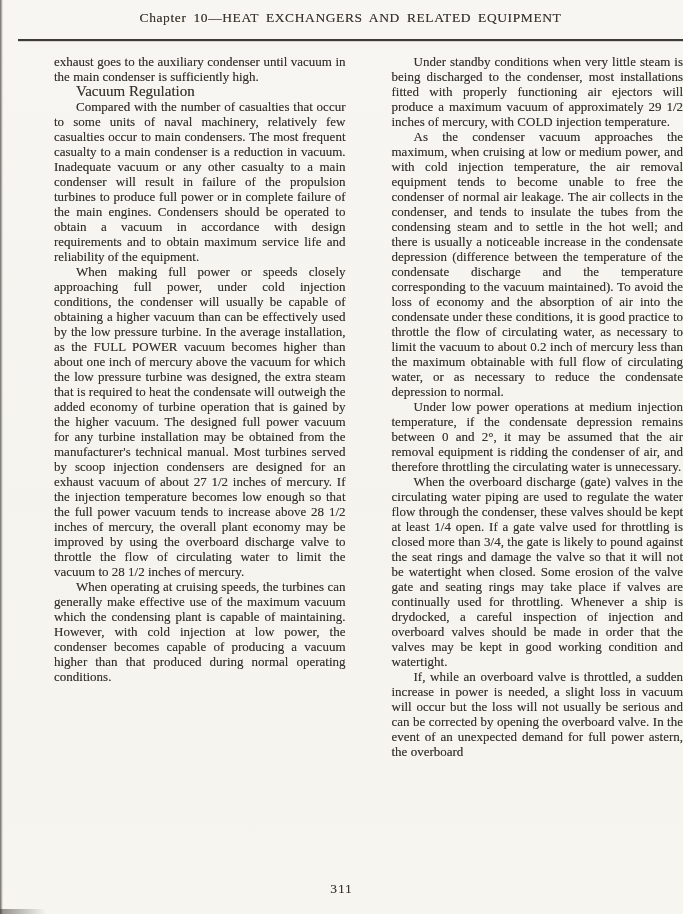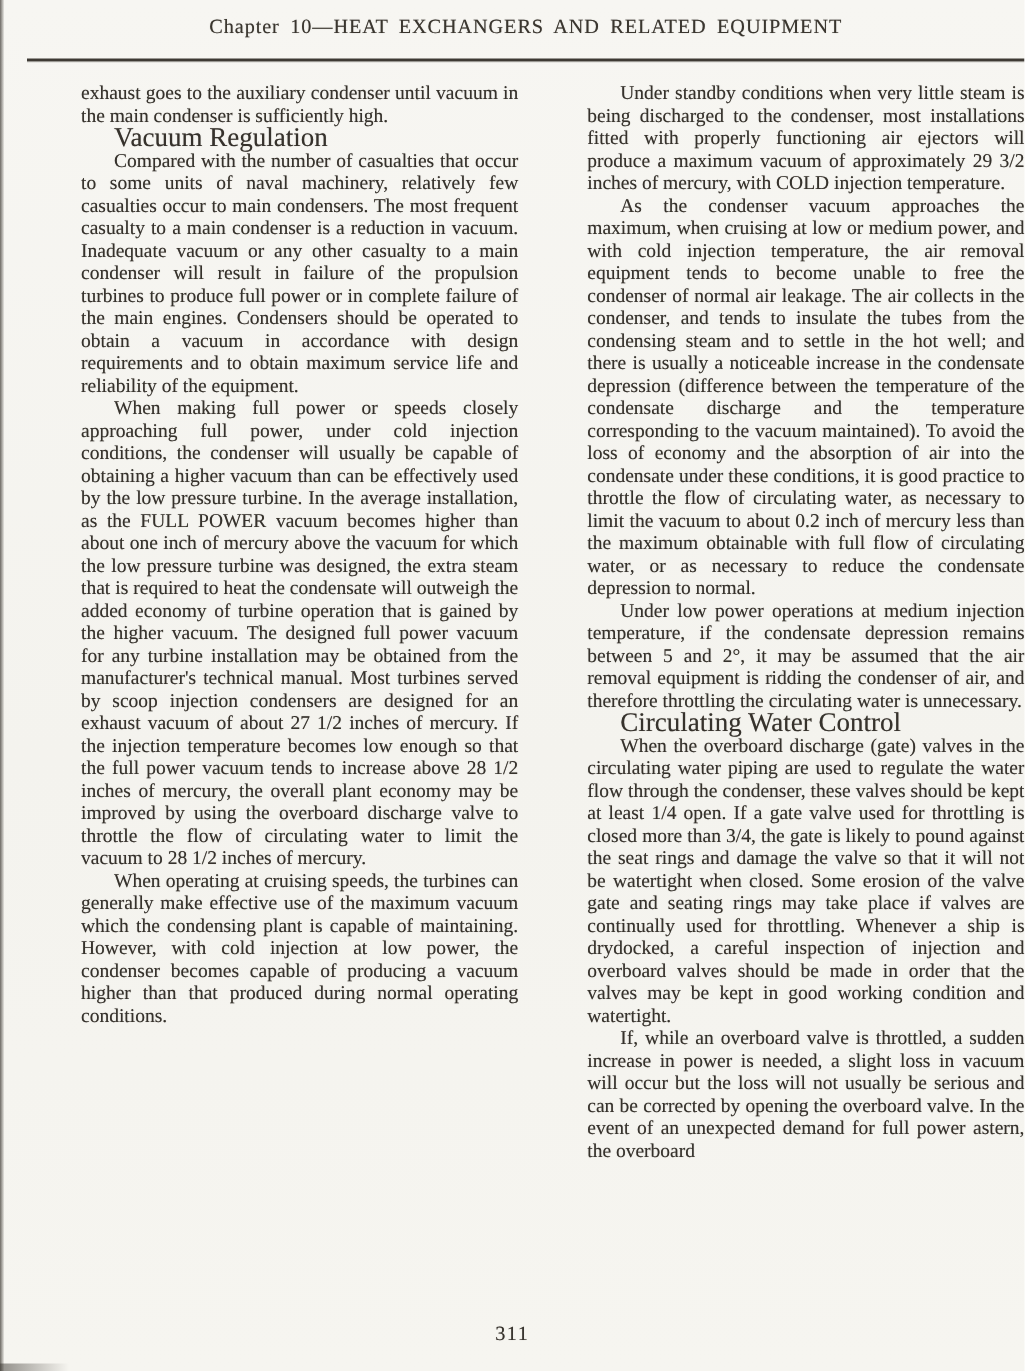--- a/index.html
+++ b/index.html
@@ -49,21 +49,21 @@
     line-height: 15px;
     text-align: justify;
     color: #36322c;
     text-shadow: 0 0 0.45px rgba(55,50,44,0.5);
     margin-left: 36px;
   }
   .col p { margin: 0; text-indent: 22px; }
   .col p.no-indent { text-indent: 0; }
   .section-heading {
     font-weight: normal;
-    font-size: 18px;
+    font-size: 15px;
     margin: 15px 0;
     text-align: left;
     text-indent: 0;
   }
   .page-number {
     position: absolute;
     left: 0; right: 0;
     bottom: 17px;
     text-align: center;
     font-size: 13.5px;
@@ -88,24 +88,23 @@
 
     <div class="col">
       <p class="no-indent">exhaust goes to the auxiliary condenser until vacuum in the main condenser is sufficiently high.</p>
       <p class="section-heading">Vacuum Regulation</p>
       <p>Compared with the number of casualties that occur to some units of naval machinery, relatively few casualties occur to main condensers. The most frequent casualty to a main condenser is a reduction in vacuum. Inadequate vacuum or any other casualty to a main condenser will result in failure of the propulsion turbines to produce full power or in complete failure of the main engines. Condensers should be operated to obtain a vacuum in accordance with design requirements and to obtain maximum service life and reliability of the equipment.</p>
       <p>When making full power or speeds closely approaching full power, under cold injection conditions, the condenser will usually be capable of obtaining a higher vacuum than can be effectively used by the low pressure turbine. In the average installation, as the FULL POWER vacuum becomes higher than about one inch of mercury above the vacuum for which the low pressure turbine was designed, the extra steam that is required to heat the condensate will outweigh the added economy of turbine operation that is gained by the higher vacuum. The designed full power vacuum for any turbine installation may be obtained from the manufacturer's technical manual. Most turbines served by scoop injection condensers are designed for an exhaust vacuum of about 27 1/2 inches of mercury. If the injection temperature becomes low enough so that the full power vacuum tends to increase above 28 1/2 inches of mercury, the overall plant economy may be improved by using the overboard discharge valve to throttle the flow of circulating water to limit the vacuum to 28 1/2 inches of mercury.</p>
       <p>When operating at cruising speeds, the turbines can generally make effective use of the maximum vacuum which the condensing plant is capable of maintaining. However, with cold injection at low power, the condenser becomes capable of producing a vacuum higher than that produced during normal operating conditions.</p>
     </div>
 
     <div class="col">
-      <p>Under standby conditions when very little steam is being discharged to the condenser, most installations fitted with properly functioning air ejectors will produce a maximum vacuum of approximately 29 3/2 inches of mercury, with COLD injection temperature.</p>
+      <p>Under standby conditions when very little steam is being discharged to the condenser, most installations fitted with properly functioning air ejectors will produce a maximum vacuum of approximately 29 1/2 inches of mercury, with COLD injection temperature.</p>
       <p>As the condenser vacuum approaches the maximum, when cruising at low or medium power, and with cold injection temperature, the air removal equipment tends to become unable to free the condenser of normal air leakage. The air collects in the condenser, and tends to insulate the tubes from the condensing steam and to settle in the hot well; and there is usually a noticeable increase in the condensate depression (difference between the temperature of the condensate discharge and the temperature corresponding to the vacuum maintained). To avoid the loss of economy and the absorption of air into the condensate under these conditions, it is good practice to throttle the flow of circulating water, as necessary to limit the vacuum to about 0.2 inch of mercury less than the maximum obtainable with full flow of circulating water, or as necessary to reduce the condensate depression to normal.</p>
-      <p>Under low power operations at medium injection temperature, if the condensate depression remains between 5 and 2°, it may be assumed that the air removal equipment is ridding the condenser of air, and therefore throttling the circulating water is unnecessary.</p>
-      <p class="section-heading">Circulating Water Control</p>
+      <p>Under low power operations at medium injection temperature, if the condensate depression remains between 0 and 2°, it may be assumed that the air removal equipment is ridding the condenser of air, and therefore throttling the circulating water is unnecessary.</p>
       <p>When the overboard discharge (gate) valves in the circulating water piping are used to regulate the water flow through the condenser, these valves should be kept at least 1/4 open. If a gate valve used for throttling is closed more than 3/4, the gate is likely to pound against the seat rings and damage the valve so that it will not be watertight when closed. Some erosion of the valve gate and seating rings may take place if valves are continually used for throttling. Whenever a ship is drydocked, a careful inspection of injection and overboard valves should be made in order that the valves may be kept in good working condition and watertight.</p>
       <p>If, while an overboard valve is throttled, a sudden increase in power is needed, a slight loss in vacuum will occur but the loss will not usually be serious and can be corrected by opening the overboard valve. In the event of an unexpected demand for full power astern, the overboard</p>
     </div>
 
   </div>
 </div>
 
 <div class="page-number">311</div>
 
 </body></html>

